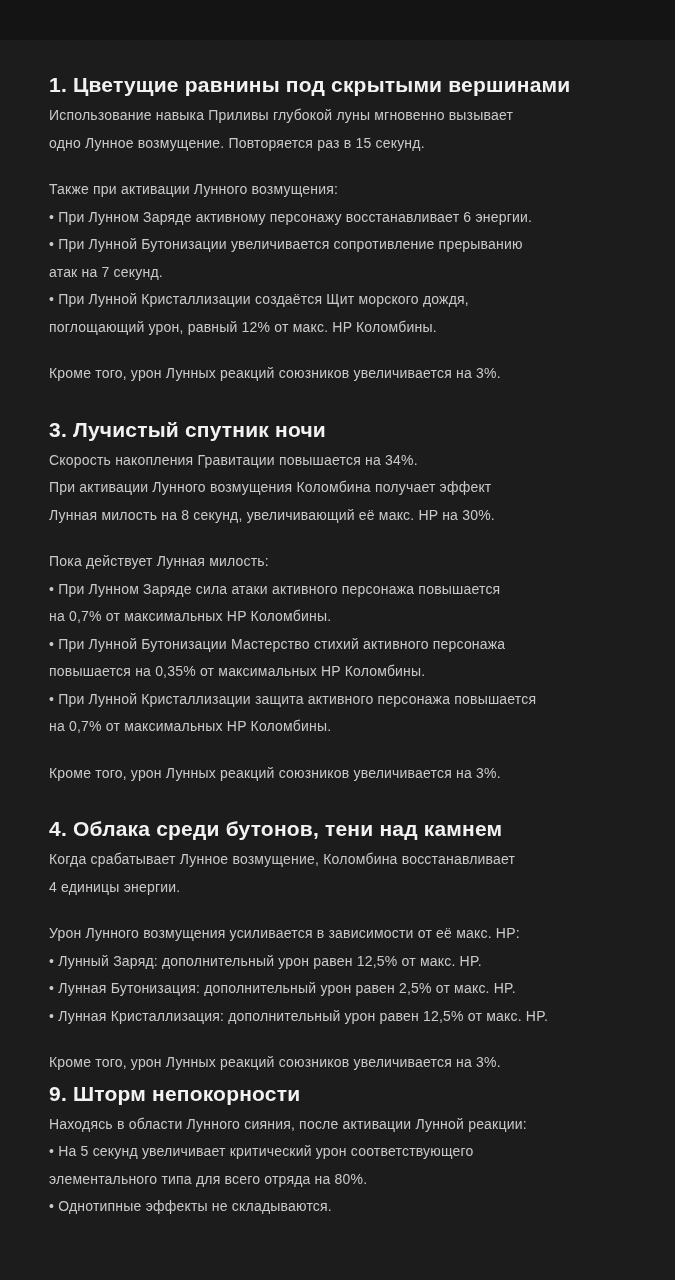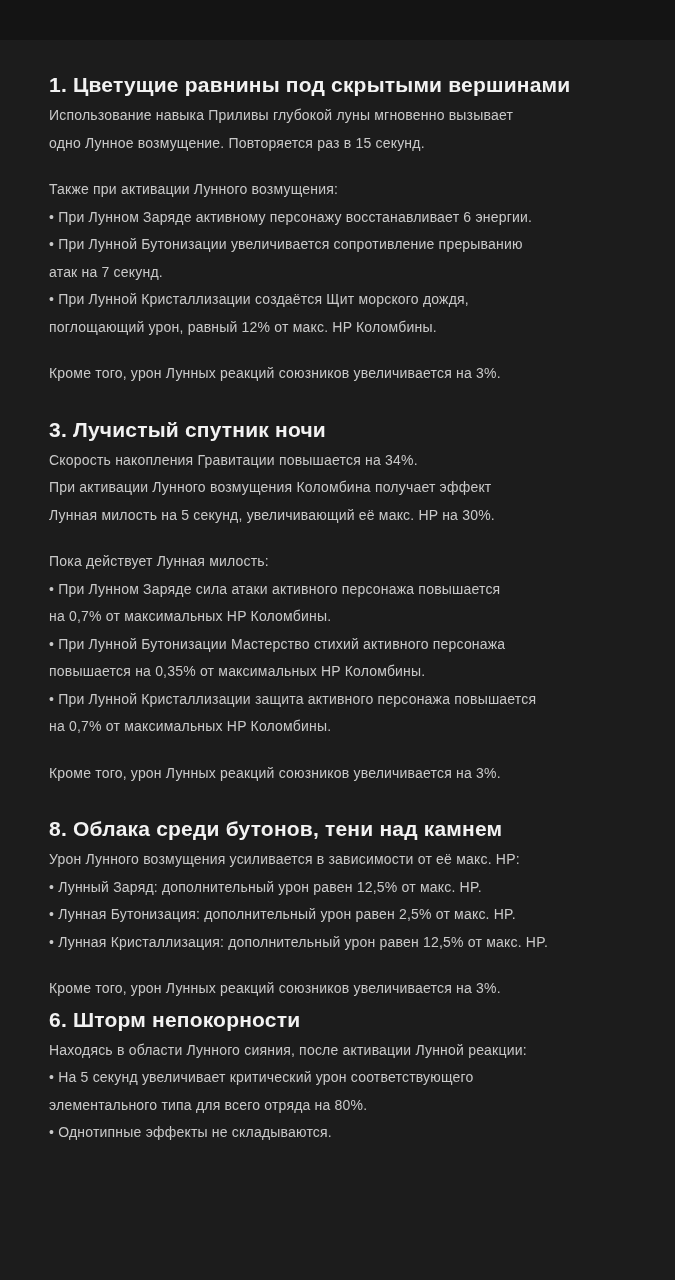--- a/index.html
+++ b/index.html
@@ -55,42 +55,44 @@
 атак на 7 секунд.
 • При Лунной Кристаллизации создаётся Щит морского дождя,
 поглощающий урон, равный 12% от макс. HP Коломбины.</div>
     <div class="para">Кроме того, урон Лунных реакций союзников увеличивается на 3%.</div>
   </div>
 
   <div class="section">
     <h2 class="section-title">3. Лучистый спутник ночи</h2>
     <div class="para">Скорость накопления Гравитации повышается на 34%.
 При активации Лунного возмущения Коломбина получает эффект
-Лунная милость на 5 секунд, увеличивающий её макс. HP на 30%.</div>
+Лунная милость на 8 секунд, увеличивающий её макс. HP на 30%.</div>
     <div class="para">Пока действует Лунная милость:
 • При Лунном Заряде сила атаки активного персонажа повышается
 на 0,7% от максимальных HP Коломбины.
 • При Лунной Бутонизации Мастерство стихий активного персонажа
 повышается на 0,35% от максимальных HP Коломбины.
 • При Лунной Кристаллизации защита активного персонажа повышается
 на 0,7% от максимальных HP Коломбины.</div>
     <div class="para">Кроме того, урон Лунных реакций союзников увеличивается на 3%.</div>
   </div>
 
   <div class="section">
-    <h2 class="section-title">8. Облака среди бутонов, тени над камнем</h2>
+    <h2 class="section-title">4. Облака среди бутонов, тени над камнем</h2>
+    <div class="para">Когда срабатывает Лунное возмущение, Коломбина восстанавливает
+4 единицы энергии.</div>
     <div class="para">Урон Лунного возмущения усиливается в зависимости от её макс. HP:
 • Лунный Заряд: дополнительный урон равен 12,5% от макс. HP.
 • Лунная Бутонизация: дополнительный урон равен 2,5% от макс. HP.
 • Лунная Кристаллизация: дополнительный урон равен 12,5% от макс. HP.</div>
     <div class="para">Кроме того, урон Лунных реакций союзников увеличивается на 3%.</div>
   </div>
 
   <div class="section tight">
-    <h2 class="section-title">6. Шторм непокорности</h2>
+    <h2 class="section-title">9. Шторм непокорности</h2>
     <div class="para">Находясь в области Лунного сияния, после активации Лунной реакции:
 • На 5 секунд увеличивает критический урон соответствующего
 элементального типа для всего отряда на 80%.
 • Однотипные эффекты не складываются.</div>
 
   </div>
 
 </div>
 
 </body></html>

